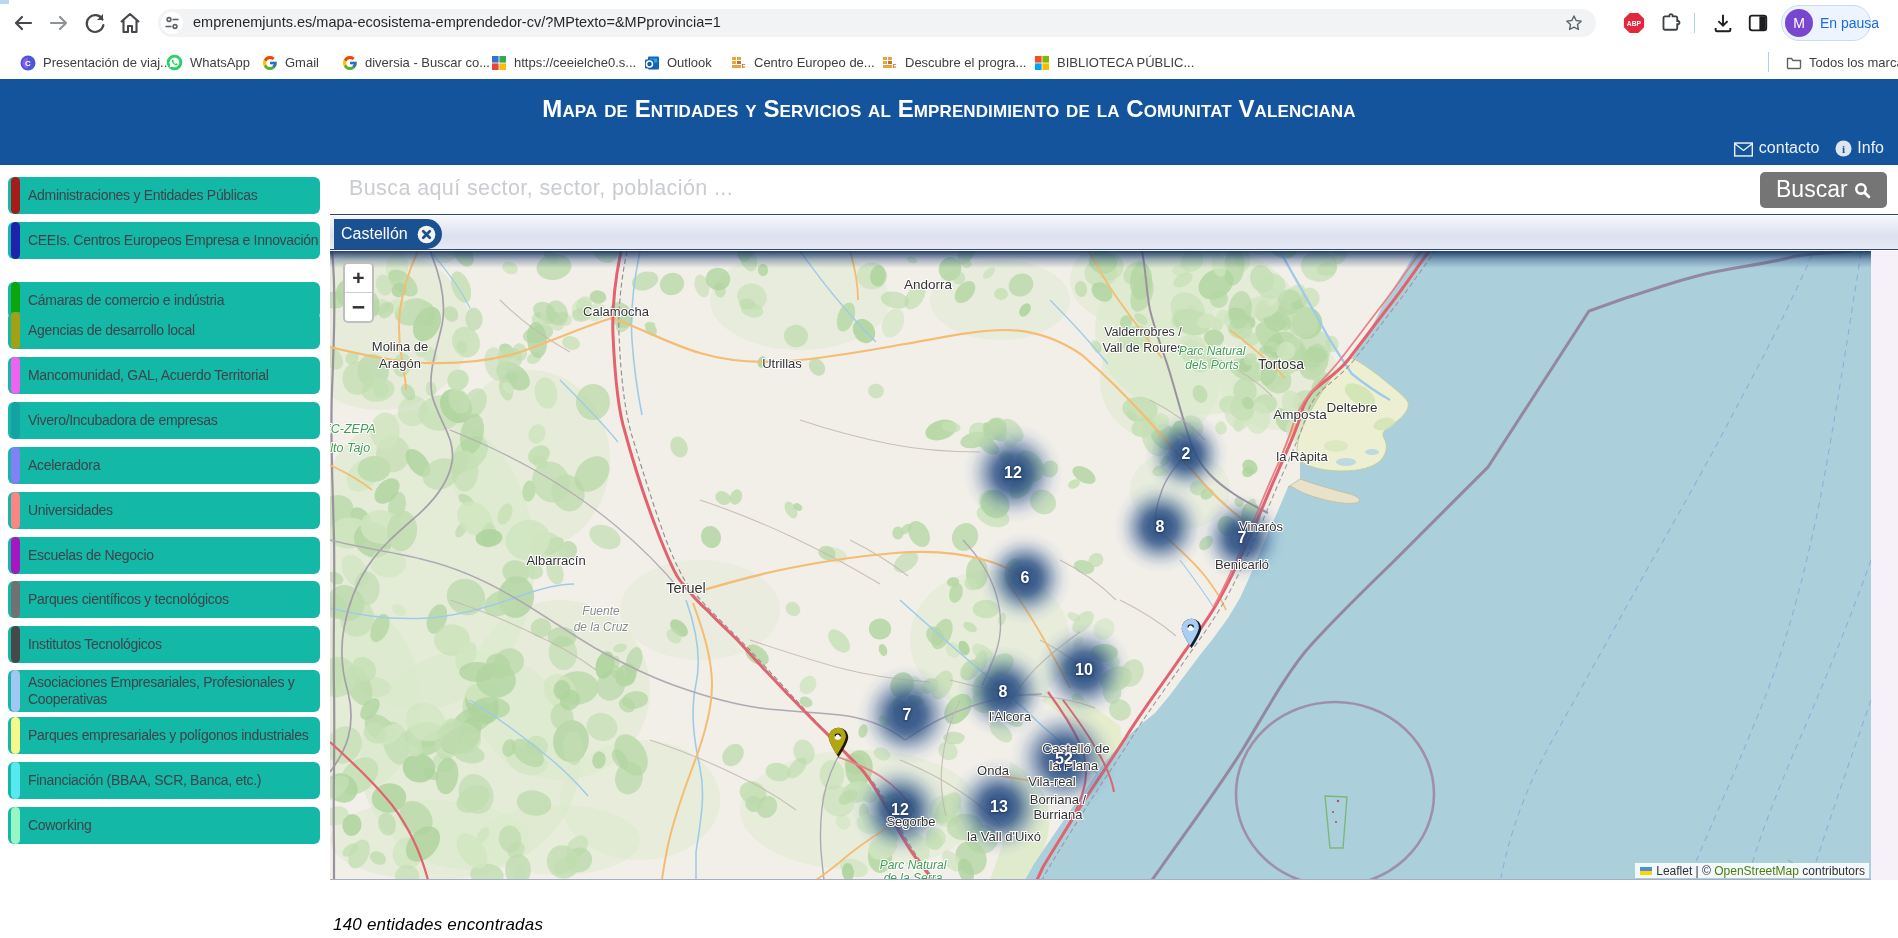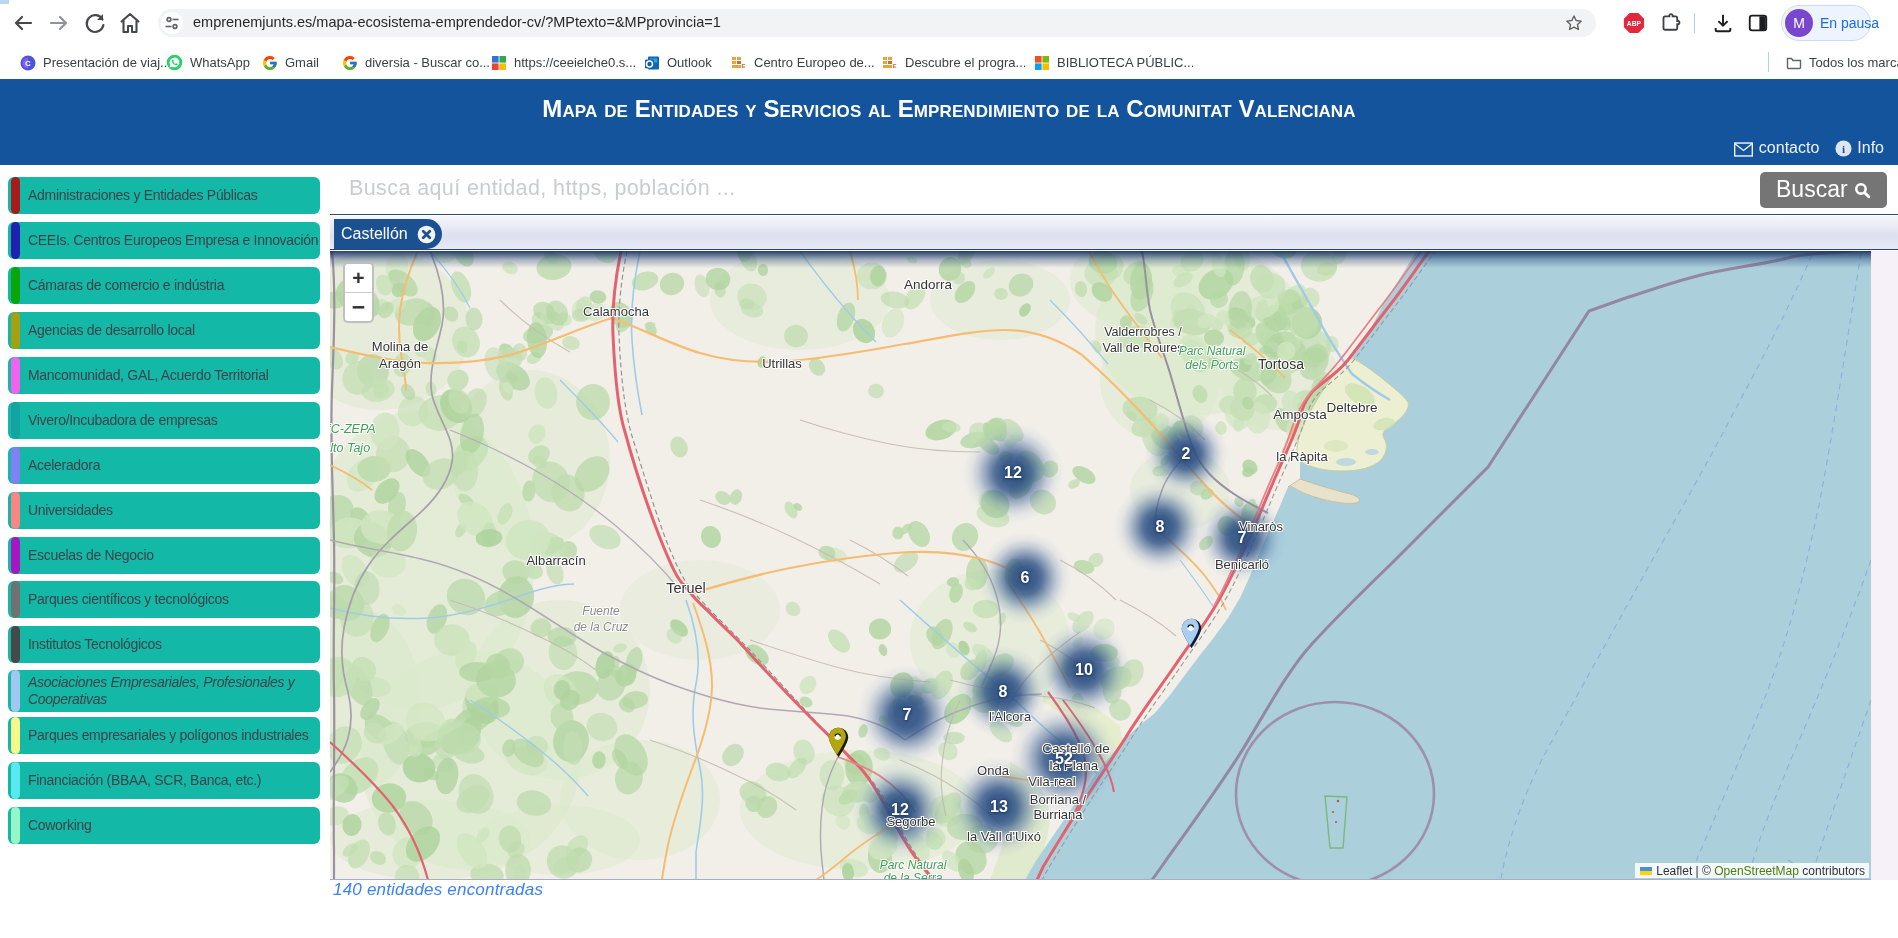--- a/index.html
+++ b/index.html
@@ -7,29 +7,29 @@
 #toolbar{position:absolute;left:0;top:0;width:1898px;height:46px;background:#fff;}
 #bookmarks{position:absolute;left:0;top:46px;width:1898px;height:33px;background:#fff;}
 #header{position:absolute;left:0;top:79px;width:1898px;height:86px;background:#14549c;}
 #urlbar{position:absolute;left:158px;top:9px;width:1438px;height:28px;background:#f1f3f4;border-radius:14px;}
 .navic{position:absolute;top:7px;width:32px;height:32px;}
 .bkitem{position:absolute;top:4px;height:25px;display:flex;align-items:center;font-size:13px;color:#3c4043;white-space:nowrap;}
 .bkitem svg,.bkitem .fav{margin-right:7px;}
 #sidebar .btn{position:absolute;left:8px;width:312px;background:#14b8a6;border-radius:6px;color:#3d444c;font-size:14px;letter-spacing:-.3px;display:flex;align-items:center;white-space:nowrap;overflow:hidden;}
 #sidebar .pill{position:absolute;left:3px;top:0;width:9px;border-radius:5px;}
 #sidebar .txt{margin-left:20px;line-height:17px;}
-#sidebar .wrap{white-space:normal;font-style:italic;}
+#sidebar .wrap{white-space:normal;}
 #searchrow{position:absolute;left:330px;top:165px;width:1568px;height:50px;background:#fff;border-bottom:1px solid #32466e;}
 #ph{position:absolute;left:19px;top:11px;font-size:21.5px;color:#c9ccd1;letter-spacing:.4px;}
 #buscar{position:absolute;right:11px;top:7px;width:127px;height:36px;background:#757575;border-radius:5px;color:#fff;font-size:23px;text-align:center;line-height:35px;}
 #chipbar{position:absolute;left:330px;top:216px;width:1568px;height:34px;background:linear-gradient(#f6f7fb,#dde0ef 60%,#e7e9f4);border-bottom:1px solid #2c4472;}
 #chip{position:absolute;left:4px;top:3px;height:30px;background:#1b5091;border-radius:0 15px 15px 0;color:#fff;font-size:16px;line-height:30px;padding:0 6px 0 7px;display:flex;align-items:center;}
 #maparea{position:absolute;left:330px;top:251px;width:1541px;height:629px;overflow:hidden;border-bottom:1px solid #a6aec6;}
 #rightstrip{position:absolute;left:1871px;top:251px;width:27px;height:629px;background:#f6f0f8;}
-#found{position:absolute;left:333px;top:880px;font-size:17px;font-style:italic;color:#3b82f6;letter-spacing:.2px;}
+#found{position:absolute;left:333px;top:915px;font-size:17px;font-style:italic;color:#000000;letter-spacing:.2px;}
 .cluster{position:absolute;color:#fff;font-weight:600;display:flex;align-items:center;justify-content:center;text-shadow:0 0 2px rgba(20,45,88,.8),0 1px 3px rgba(20,45,88,.6),0 0 5px rgba(20,45,88,.45);}
 .clbg{background:radial-gradient(circle closest-side, rgba(43,79,132,.9) 0 24%, rgba(46,82,134,.8) 37%, rgba(58,94,146,.52) 54%, rgba(78,114,164,.27) 70%, rgba(112,144,187,.11) 84%, rgba(140,170,205,0) 100%);}
 #zoomctl{position:absolute;left:13px;top:11px;width:31px;height:61px;background:#fff;border:2px solid rgba(0,0,0,.25);border-radius:5px;}
 #zoomctl .zc{width:100%;height:29px;text-align:center;font-size:21px;font-weight:700;color:#333;line-height:28px;}
 #attrib{position:absolute;right:2px;bottom:1px;height:15px;background:rgba(255,255,255,.85);font-size:12px;color:#333;padding:0 4px 0 5px;display:flex;align-items:center;white-space:nowrap;}
 #topshadow{position:absolute;left:0;top:0;width:1541px;height:17px;background:linear-gradient(rgba(20,49,94,.92),rgba(40,70,120,.38) 50%,rgba(60,90,140,0));pointer-events:none;}
 .mlabel{paint-order:stroke;stroke:#fff;stroke-width:2px;fill:#333;font-family:"Liberation Sans",sans-serif;}
 .glabel{paint-order:stroke;stroke:#fff;stroke-width:2px;fill:#3f9e55;font-style:italic;font-family:"Liberation Sans",sans-serif;}
 .gylabel{paint-order:stroke;stroke:#fff;stroke-width:2px;fill:#8a8a8a;font-style:italic;font-family:"Liberation Sans",sans-serif;}
 </style></head><body>
@@ -191,21 +191,21 @@
 </div>
 <div id="sidebar">
     <div class="btn" style="top:177px;height:37px;">
       <span class="pill" style="background:#a61b1b;height:37px;"></span>
       <span class="txt" style="">Administraciones y Entidades Públicas</span>
     </div>
     <div class="btn" style="top:222px;height:37px;">
       <span class="pill" style="background:#2121b0;height:37px;"></span>
       <span class="txt" style="">CEEIs. Centros Europeos Empresa e Innovación</span>
     </div>
-    <div class="btn" style="top:267px;height:37px;">
+    <div class="btn" style="top:282px;height:37px;">
       <span class="pill" style="background:#0ca50c;height:37px;"></span>
       <span class="txt" style="">Cámaras de comercio e indústria</span>
     </div>
     <div class="btn" style="top:312px;height:37px;">
       <span class="pill" style="background:#a4a011;height:37px;"></span>
       <span class="txt" style="">Agencias de desarrollo local</span>
     </div>
     <div class="btn" style="top:357px;height:37px;">
       <span class="pill" style="background:#f162f1;height:37px;"></span>
       <span class="txt" style="">Mancomunidad, GAL, Acuerdo Territorial</span>
@@ -245,21 +245,21 @@
     <div class="btn" style="top:762px;height:37px;">
       <span class="pill" style="background:#58e8f0;height:37px;"></span>
       <span class="txt" style="">Financiación (BBAA, SCR, Banca, etc.)</span>
     </div>
     <div class="btn" style="top:807px;height:37px;">
       <span class="pill" style="background:#98f5c5;height:37px;"></span>
       <span class="txt" style="">Coworking</span>
     </div>
   </div>
 <div id="searchrow">
-  <div id="ph">Busca aquí entidad, https, población ...</div>
+  <div id="ph">Busca aquí sector, sector, población ...</div>
   <div id="buscar">Buscar <svg width="17" height="17" viewBox="0 0 20 20" style="vertical-align:-2px">
         <circle cx="8.2" cy="8.2" r="5.5" fill="none" stroke="#fff" stroke-width="3"></circle>
         <path d="M12.6 12.6l4.8 4.8" stroke="#fff" stroke-width="3.4" stroke-linecap="round"></path>
       </svg></div>
 </div>
 <div id="chipbar">
   <div id="chip">Castellón&nbsp;&nbsp;<svg width="19" height="19" viewBox="0 0 18 18">
         <circle cx="9" cy="9" r="8.4" fill="#f3f3f0"></circle>
         <path d="M5.9 5.9l6.2 6.2M12.1 5.9l-6.2 6.2" stroke="#1b5091" stroke-width="2.6" stroke-linecap="round"></path>
       </svg></div>

